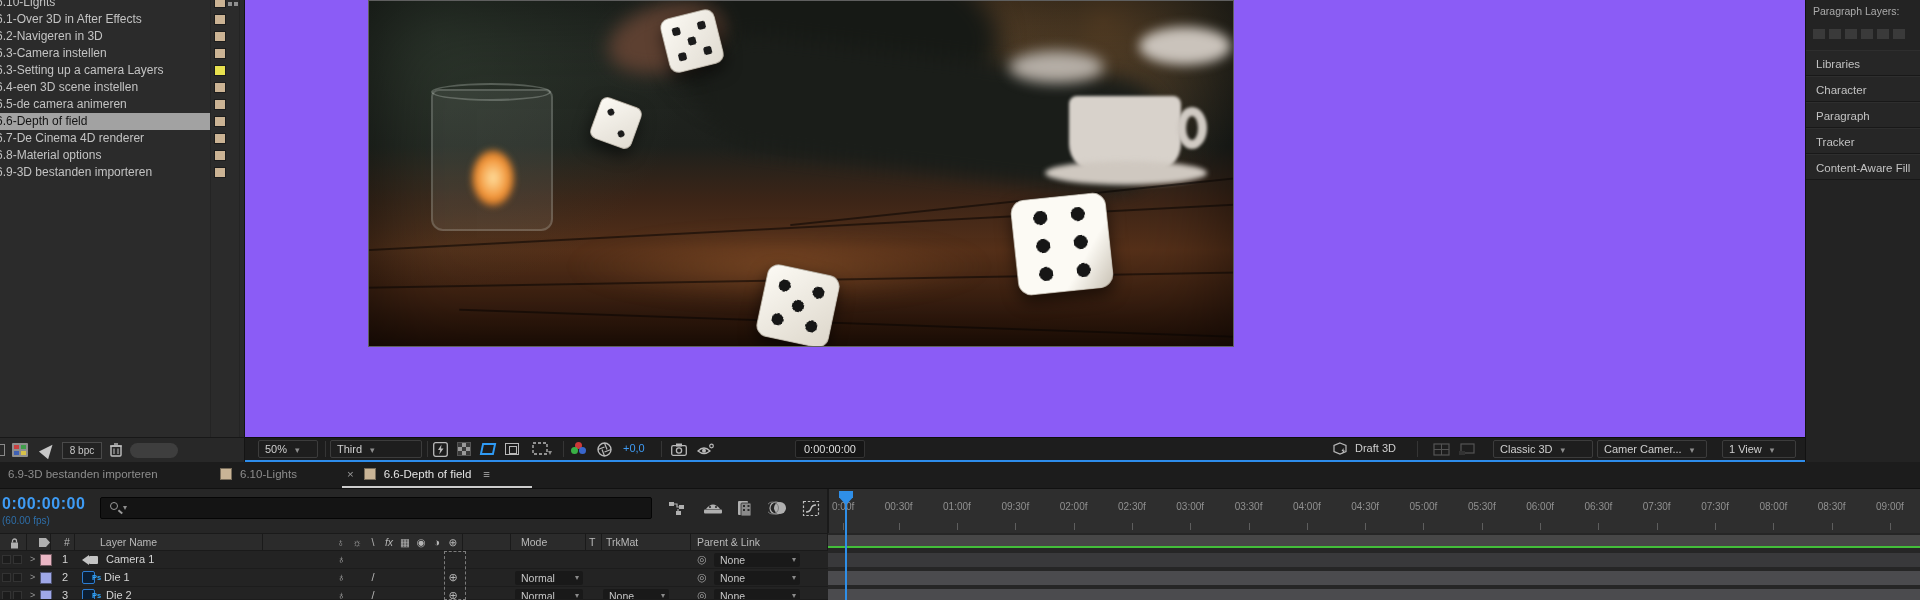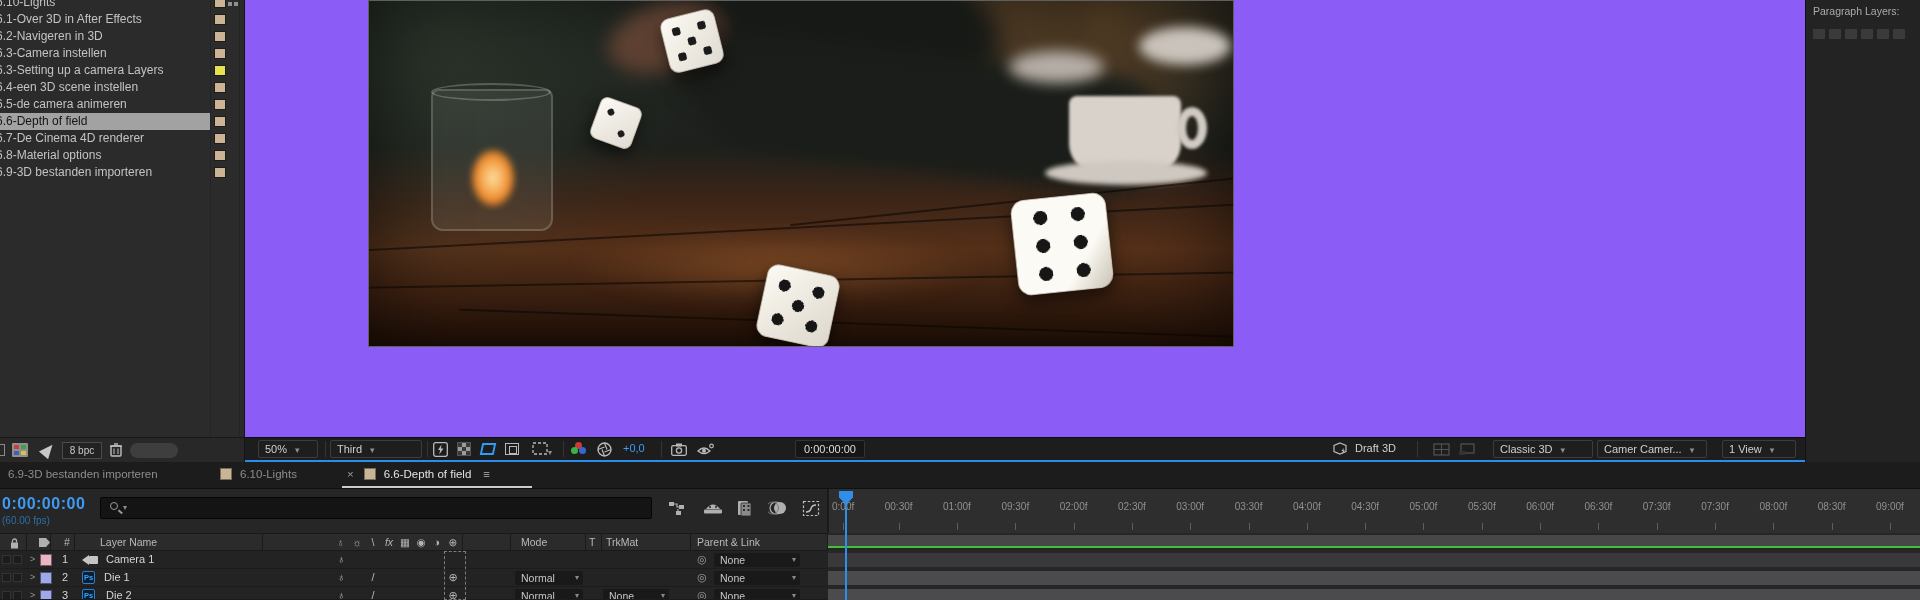--- a/index.html
+++ b/index.html
@@ -166,21 +166,21 @@
   .lrow { position:absolute; left:0; width:828px; height:18px; background:#232323; border-bottom:1px solid #1c1c1c; font-size:11px; color:#d4d4d4; }
   .lrow .cell { position:absolute; top:0; line-height:17px; }
   .av-box { position:absolute; top:4px; width:9px; height:9px; background:#1c1c1c; border:1px solid #333; }
   .expander { color:#9a9a9a; font-size:9px; }
   .label-sw { position:absolute; top:3px; width:12px; height:12px; border:1px solid rgba(0,0,0,.5); }
   .label-sw[data-label="pink"] { background:#eab6c4; }
   .label-sw[data-label="lavender"] { background:#9fa8e8; }
   .cam-icon { position:absolute; left:82px; top:4px; width:16px; height:10px; }
   .cam-icon::before { content:''; position:absolute; left:7px; top:1px; width:9px; height:8px; background:#c4c4c4; border-radius:1px; }
   .cam-icon::after { content:''; position:absolute; left:0; top:0; border-top:5px solid transparent; border-bottom:5px solid transparent; border-right:7px solid #c4c4c4; }
-  .ps-icon { position:absolute; left:82px; top:2px; width:13px; height:13px; background:#0b1e33; border:1px solid #2d7dd2; border-radius:2px; font-size:7.5px; font-weight:bold; color:#31a8ff; text-align:center; line-height:12px; }
+  .ps-icon { position:absolute; left:82px; top:2px; width:13px; height:13px; background:#0b1e33; border:1px solid #2d7dd2; border-radius:2px; font-size:7.5px; font-weight:bold; color:#31a8ff; text-align:left; line-height:12px;padding-left:9px; }
   .sw-glyph { position:absolute; top:0; width:16px; text-align:center; color:#b5b5b5; }
   .dd { position:absolute; top:2px; height:14px; background:#191919; border-radius:2px; font-size:10.5px; color:#c6c6c6; line-height:14px; padding-left:6px; }
   .dd .ar { position:absolute; right:4px; top:0; font-size:8px; color:#8a8a8a; }
   .whip { color:#a8a8a8; }
   #dashed-col { position:absolute; left:444px; top:62px; width:22px; height:49px; border:1px dashed #9a9a9a; opacity:.75; z-index:15; }
 
   svg.icon { display:block; }
 </style>
 </head>
 <body>
@@ -336,20 +336,27 @@
       <div class="vt vt-box" style="left:1352px;width:110px"><span>Camer Camer...</span><span class="ar">▾</span></div>
       <div class="vt vt-box" style="left:1477px;width:74px"><span>1 View</span><span class="ar">▾</span></div>
     </div>
   </div>
 
 
   <div id="right-panel">
     <div id="align-title">Paragraph Layers:</div>
     <div id="align-icons">
       <span></span><span></span><span></span><span></span><span></span><span></span>
+    </div>
+    <div id="right-tabs">
+      <div class="rtab">Libraries</div>
+      <div class="rtab">Character</div>
+      <div class="rtab">Paragraph</div>
+      <div class="rtab">Tracker</div>
+      <div class="rtab">Content-Aware Fill</div>
     </div>
   </div>
 
   <div id="timeline">
     <div id="tl-tabs">
       <div id="tab1"><span>6.9-3D bestanden importeren</span></div>
       <div id="tab2"><span class="swatch"></span><span class="lbl">6.10-Lights</span></div>
       <div id="tab3"><span class="close">×</span><span class="swatch"></span><span class="lbl">6.6-Depth of field</span><span class="menu">≡</span></div>
       <div id="tab3-underline"></div>
     </div>

